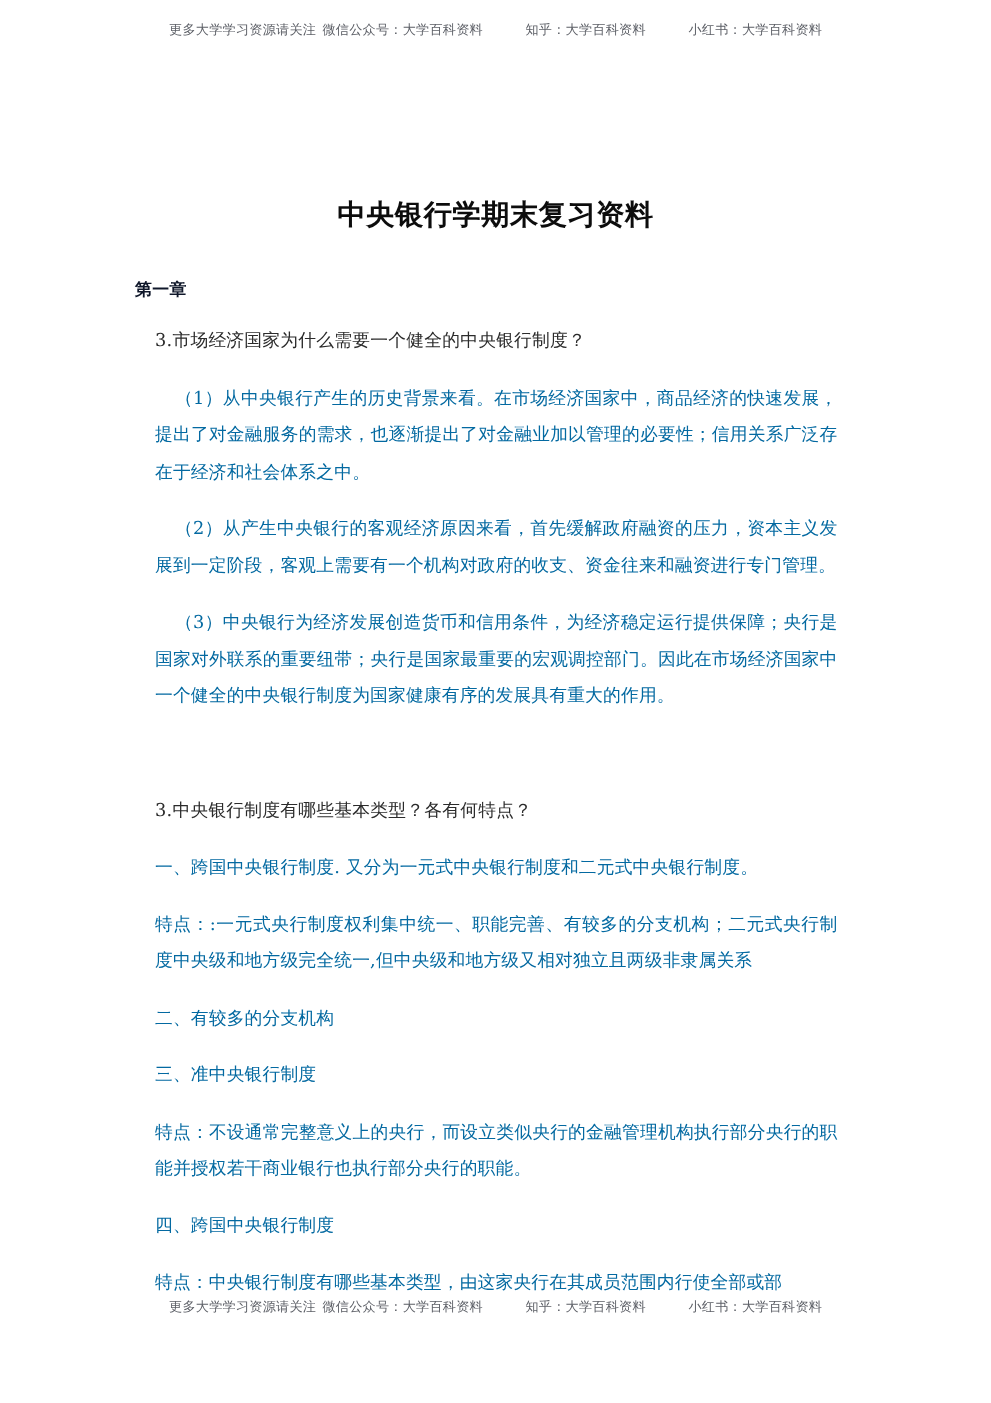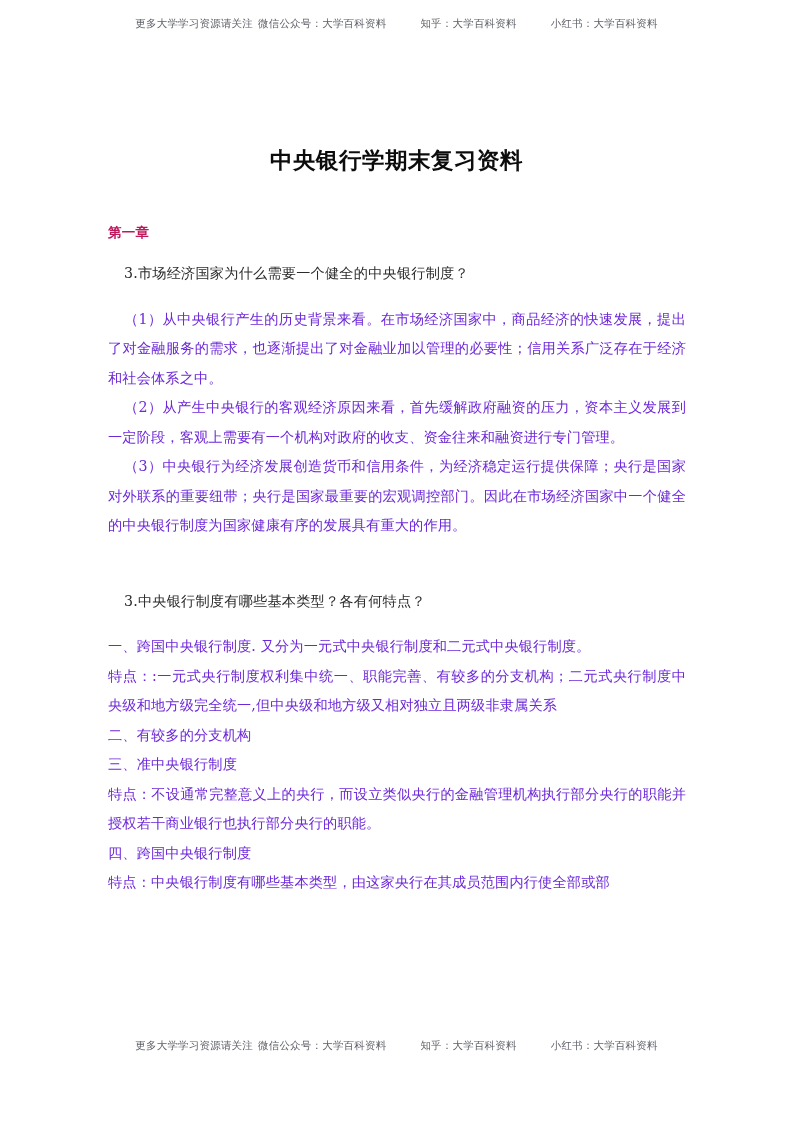--- a/index.html
+++ b/index.html
@@ -42,21 +42,21 @@
   .runner-seg { display: inline-block; }
   .runner-gap-sm { width: 5px; }
   .runner-gap-lg { width: 34px; }
 
   #page-header { top: 17px; }
   #page-footer { top: 1039px; }
 
   
   .doc-title {
     position: absolute;
-    top: 145px;
+    top: 156px;
     left: 0;
     width: 793px;
     text-align: center;
     font-size: 22.5px;
     font-weight: bold;
     letter-spacing: 0.5px;
     color: #0c0c0c;
     font-family: "DejaVu Sans", "Liberation Sans", sans-serif;
   }
 
@@ -64,40 +64,40 @@
   .content {
     position: absolute;
     top: 222px;
     left: 108px;
     width: 578px;
   }
 
   .chapter-heading {
     font-size: 13.5px;
     font-weight: bold;
-    color: #be185d;
+    color: #0f172a;
     line-height: 21px;
     margin: 0 0 8px 0;
     font-family: "DejaVu Sans", "Liberation Sans", sans-serif;
     letter-spacing: 0.3px;
   }
 
   .q-line {
     font-size: 14.2px;
     line-height: 29.5px;
     margin: 16px;
     color: #2b2b2b;
     letter-spacing: 0.2px;
   }
 
   .para {
     font-size: 14.2px;
     line-height: 29.5px;
-    margin: 0;
-    color: #6d28d9;
+    margin: 16px;
+    color: #0369a1;
     text-align: justify;
     text-justify: inter-character;
     letter-spacing: 0.15px;
   }
   .para.indent { text-indent: 16px; }
 
   .spacer-lg { height: 30px; }
 
   .blk { margin: 0; }
 </style>

